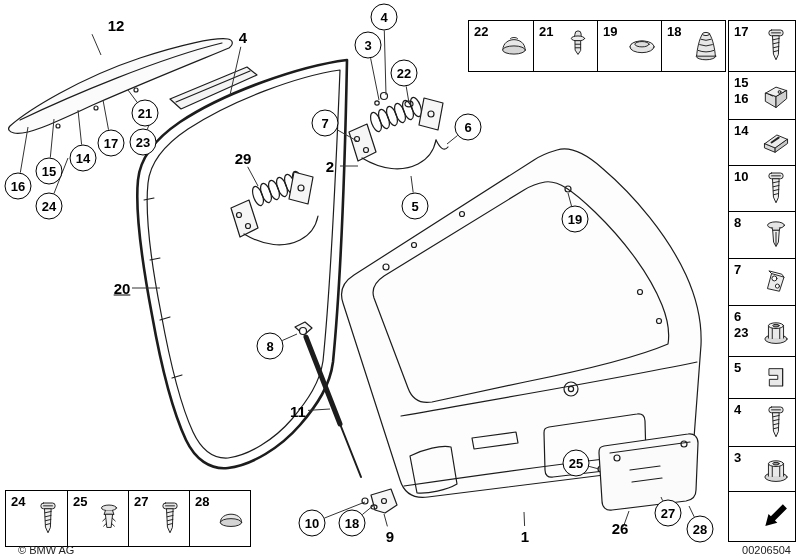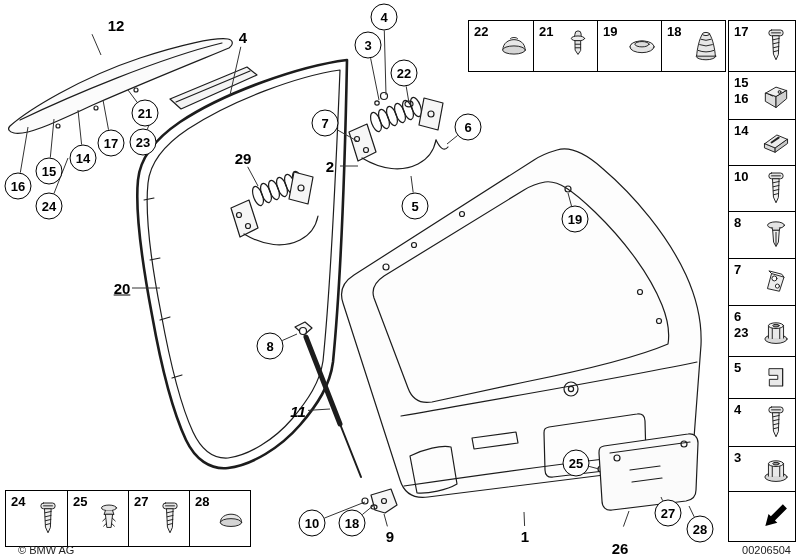--- a/index.html
+++ b/index.html
@@ -423,23 +423,23 @@
     <div class="callout plain" style="left: 243px; top: 158px; text-align: center;">29</div>
     <div class="callout circled" style="left: 145px; top: 113px;">21</div>
     <div class="callout circled" style="left: 143px; top: 142px;">23</div>
     <div class="callout circled" style="left: 111px; top: 143px;">17</div>
     <div class="callout circled" style="left: 83px; top: 158px;">14</div>
     <div class="callout circled" style="left: 49px; top: 171px;">15</div>
     <div class="callout circled" style="left: 18px; top: 186px;">16</div>
     <div class="callout circled" style="left: 49px; top: 206px;">24</div>
     <div class="callout plain" style="left: 122px; top: 288px; text-decoration: underline;">20</div>
     <div class="callout circled" style="left: 270px; top: 346px;">8</div>
-    <div class="callout plain" style="left: 298px; top: 411px; font-style: italic;">11</div>
+    <div class="callout plain" style="left: 298px; top: 411px;">11</div>
     <div class="callout circled" style="left: 575px; top: 219px;">19</div>
     <div class="callout circled" style="left: 576px; top: 463px;">25</div>
     <div class="callout circled" style="left: 312px; top: 523px;">10</div>
     <div class="callout circled" style="left: 352px; top: 523px;">18</div>
     <div class="callout plain" style="left: 390px; top: 536px;">9</div>
     <div class="callout plain" style="left: 525px; top: 536px;">1</div>
-    <div class="callout plain" style="left: 620px; top: 548px;">26</div>
+    <div class="callout plain" style="left: 620px; top: 528px;">26</div>
     <div class="callout circled" style="left: 668px; top: 513px;">27</div>
     <div class="callout circled" style="left: 700px; top: 529px;">28</div>
   </div>
 
 </body></html>

